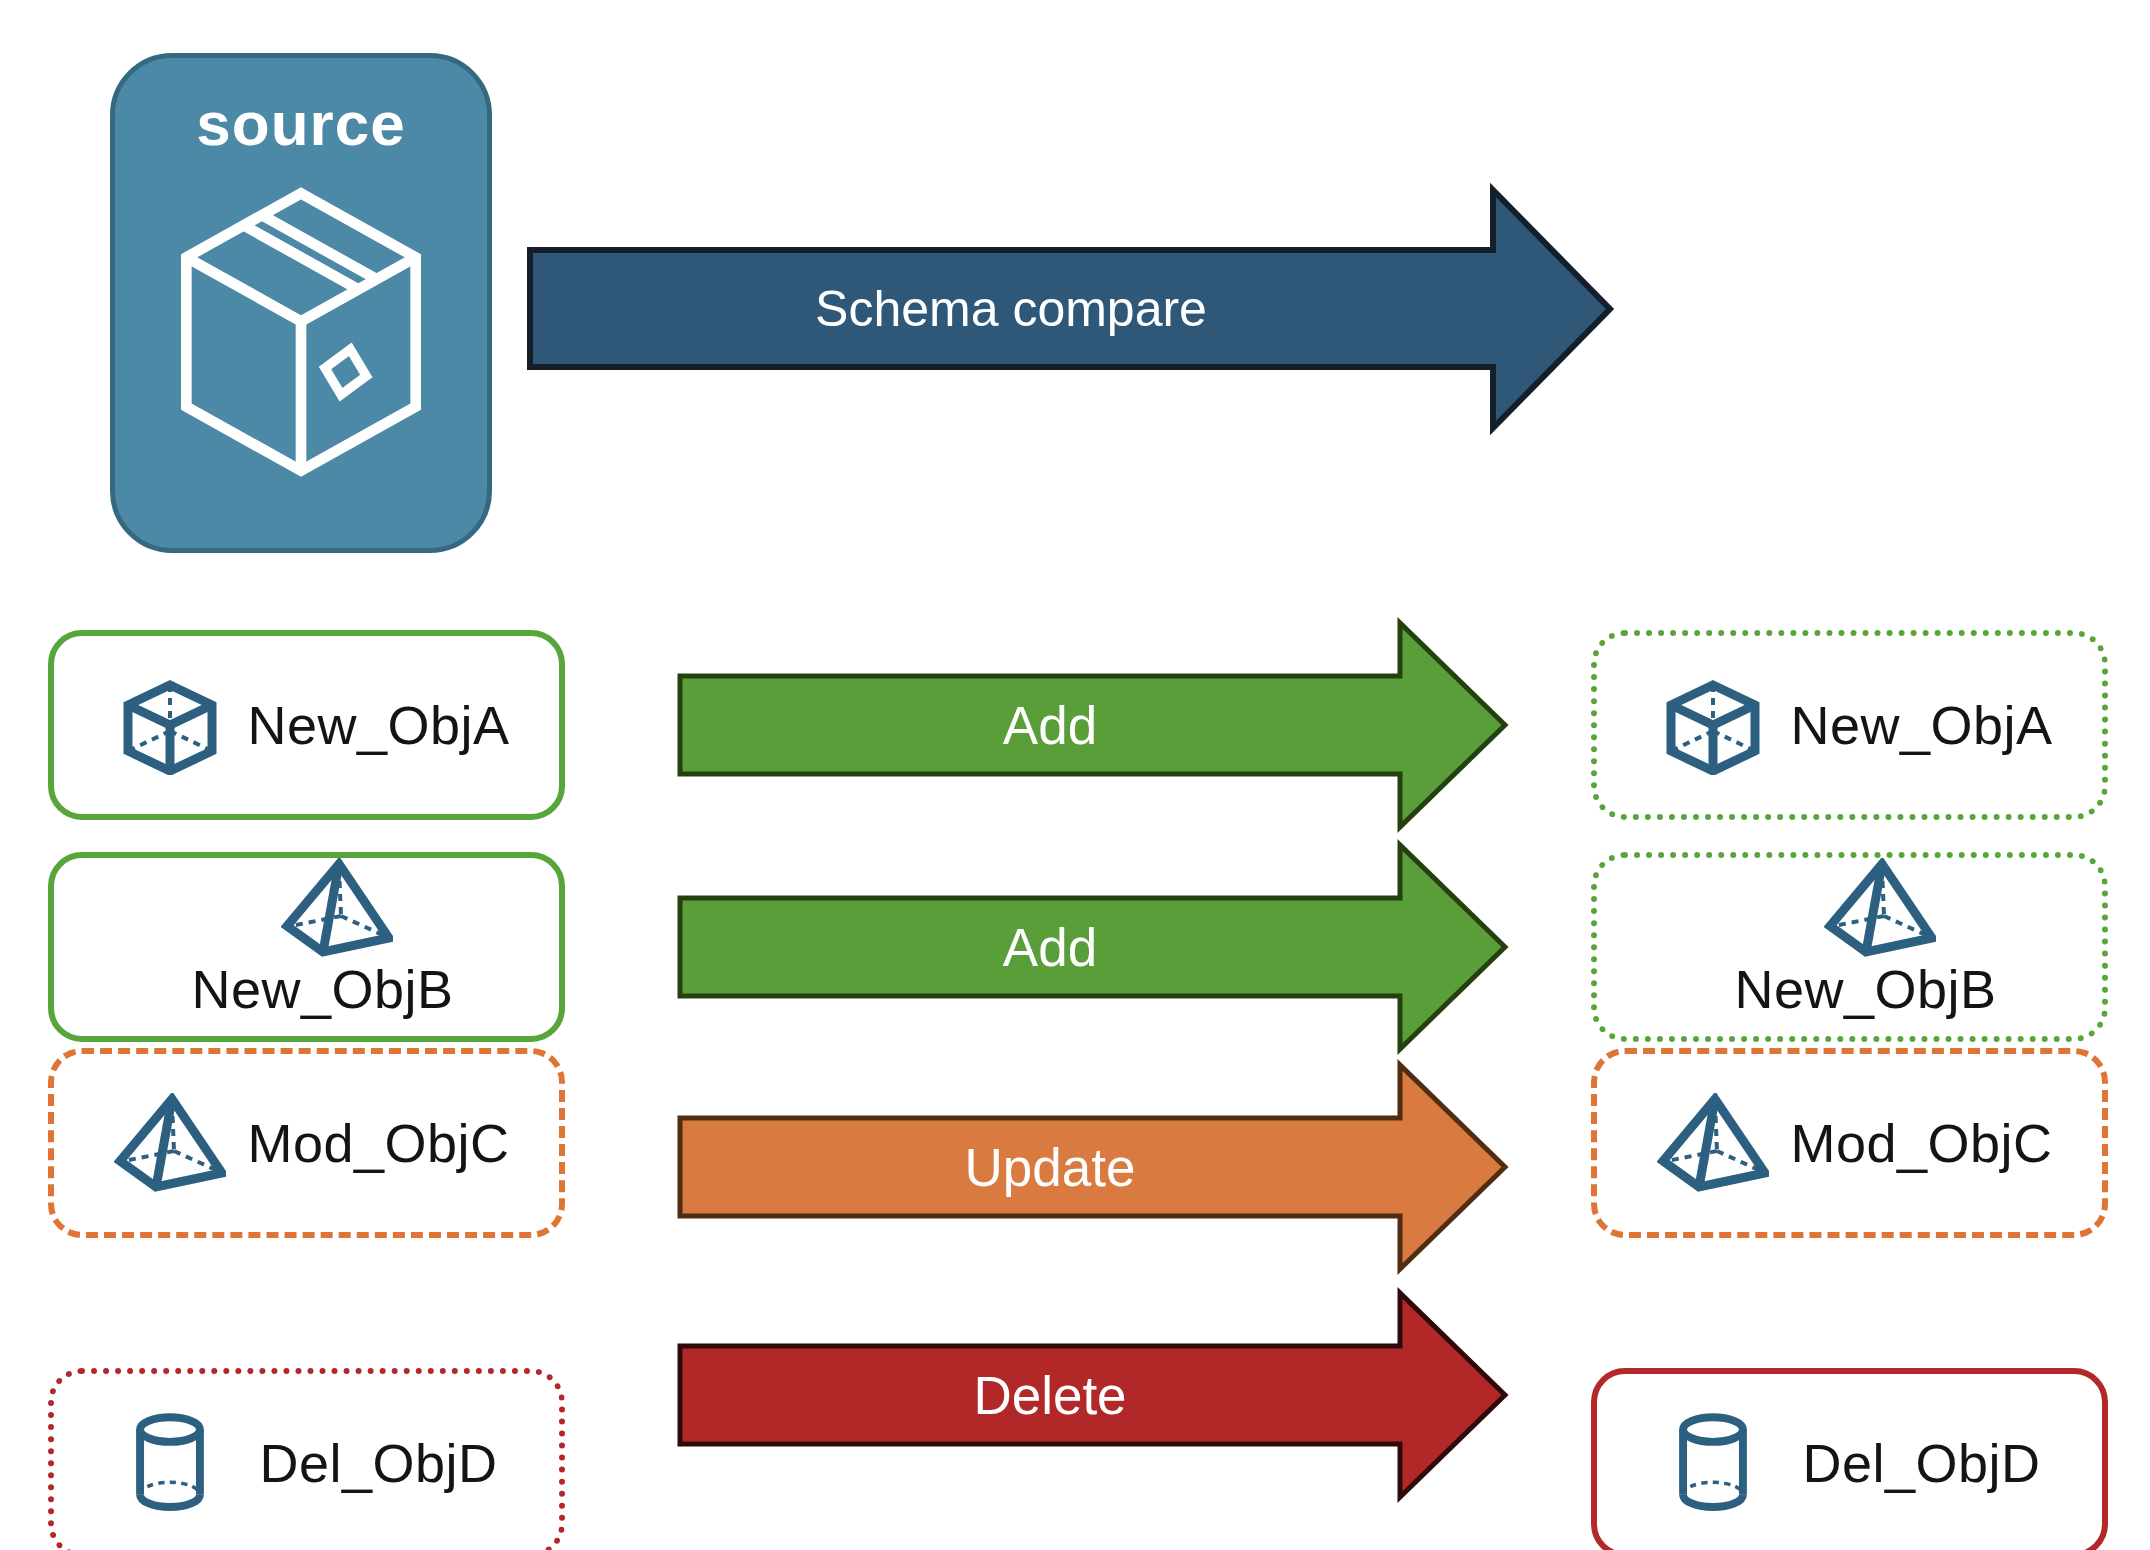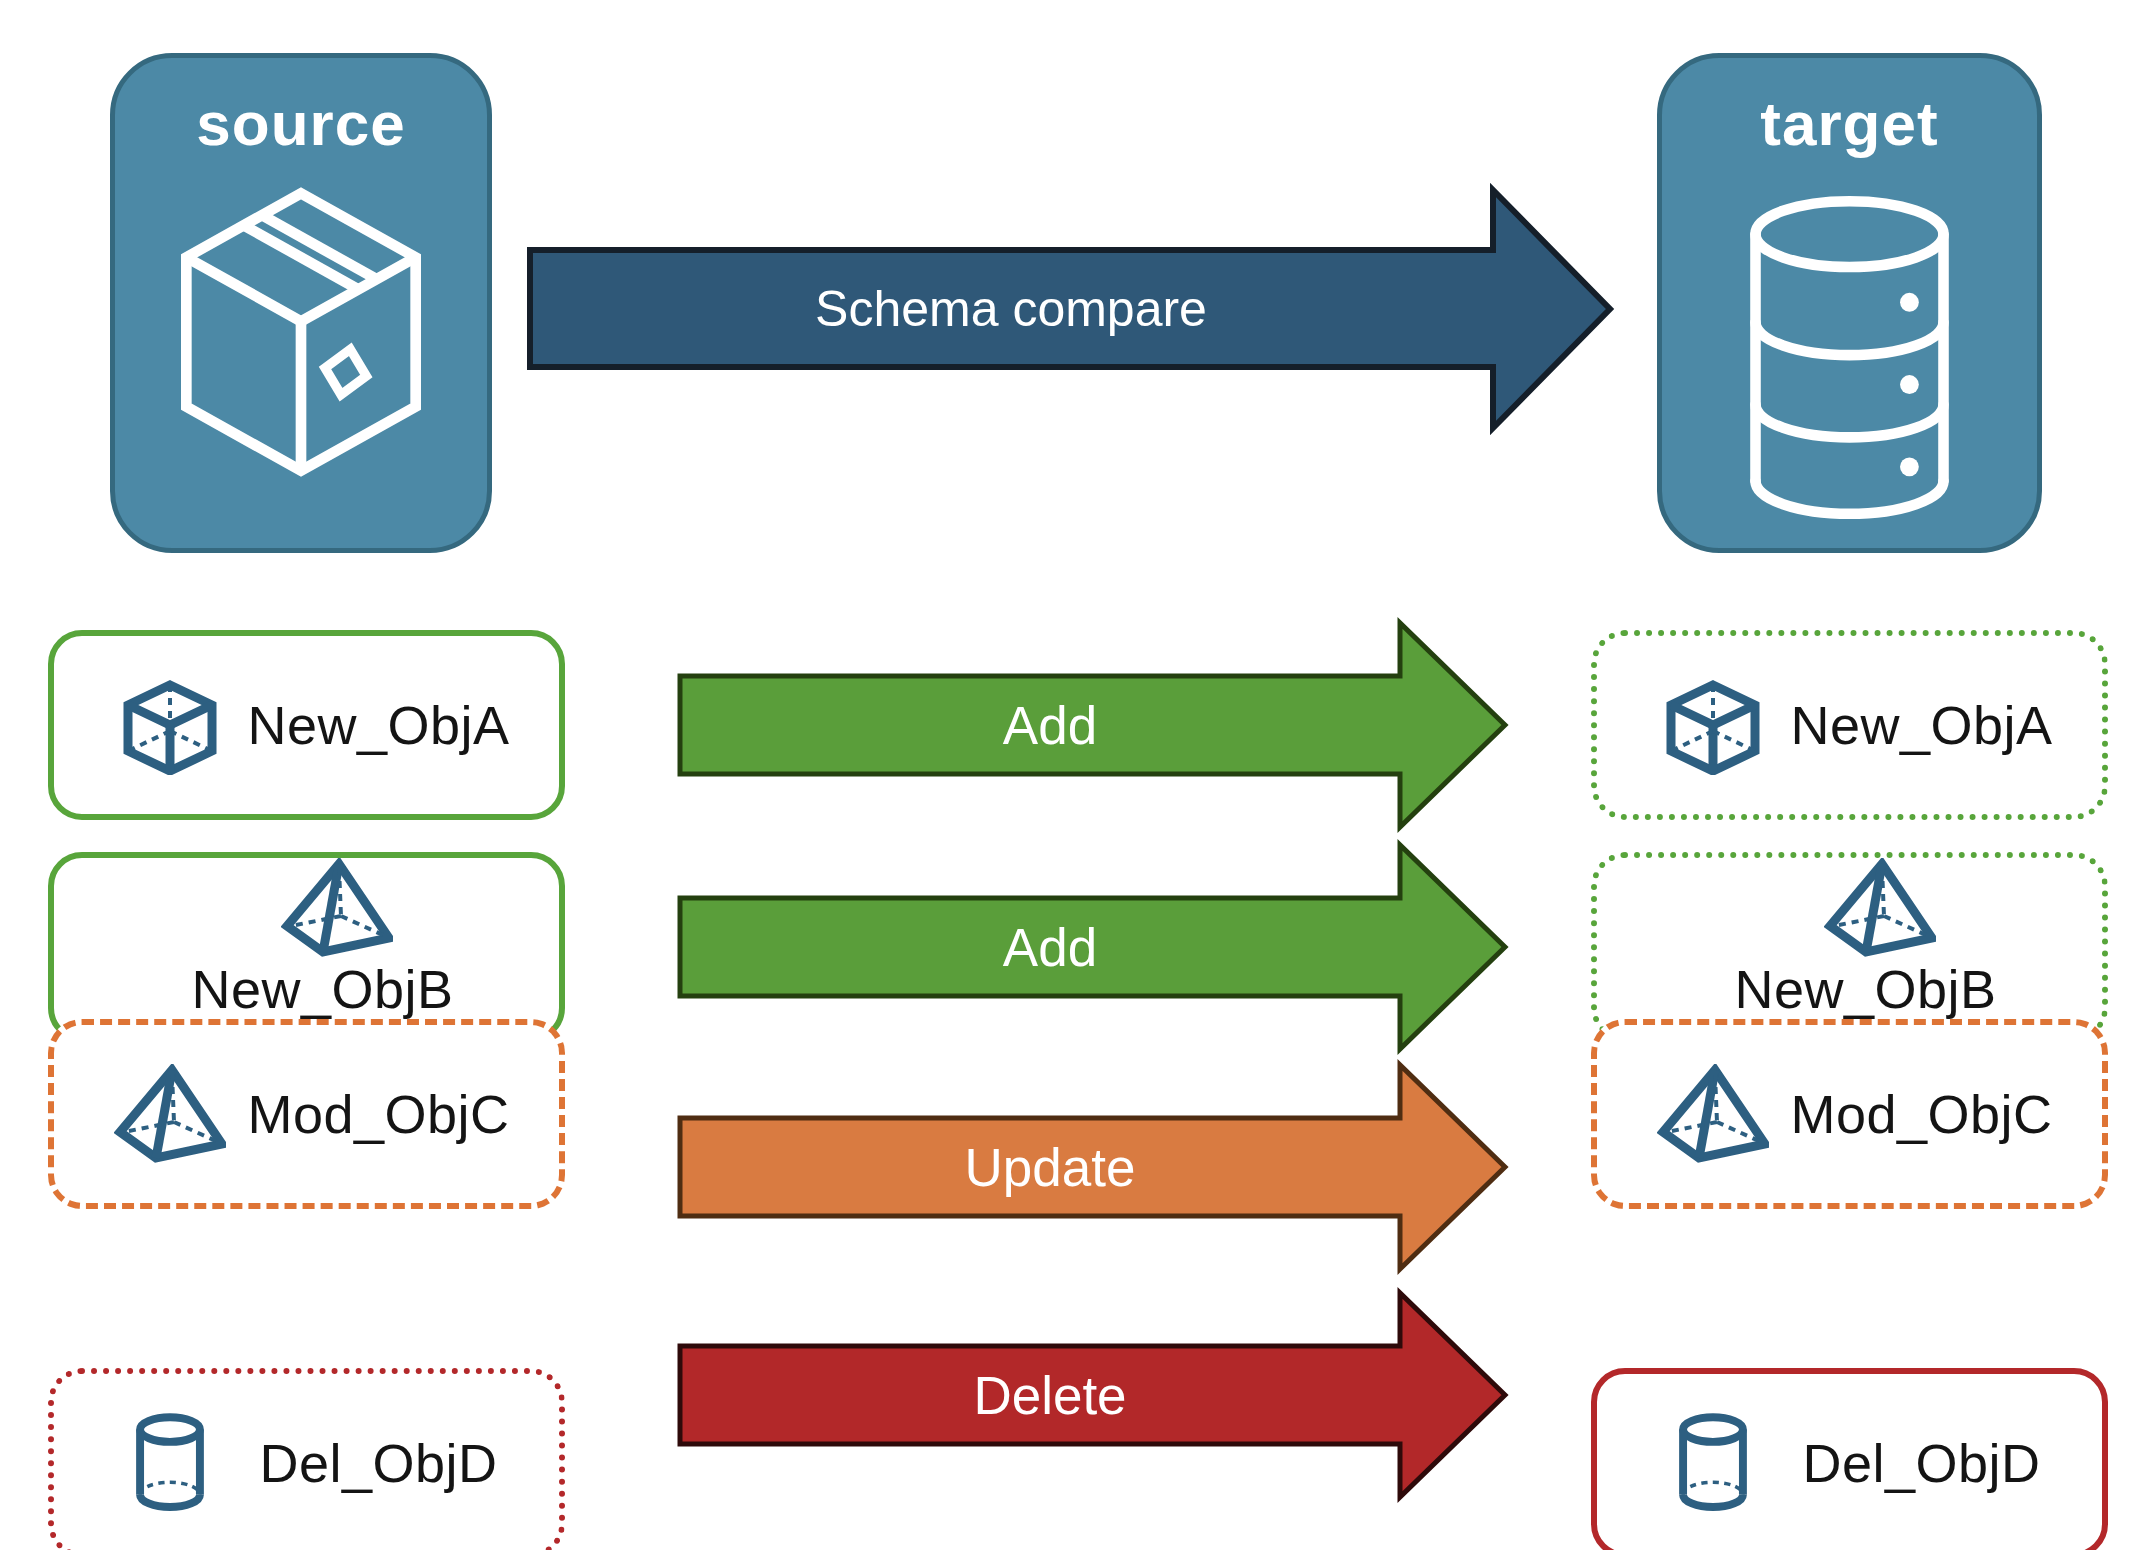--- a/index.html
+++ b/index.html
@@ -34,55 +34,41 @@
     border:6px solid #c4b5fd;background:#ffffff;
     display:flex;align-items:center;padding-left:60px;
   }
   .obj-box .icon-wrap{width:112px;display:flex;justify-content:center;align-items:center;flex:none;}
   .obj-box .obj-label{
     flex:1;text-align:center;font-size:54px;color:#141414;letter-spacing:0.5px;
     padding-right:28px;white-space:nowrap;
   }
   .obj-box.left{left:48px;}
   .obj-box.right{left:1591px;}
-  .r1{top:630px;} .r2{top:852px;flex-direction:column;} .r3{top:1019px;} .r4{top:1368px;}
+  .r1{top:630px;} .r2{top:852px;flex-direction:column;} .r3{top:1048px;} .r4{top:1368px;}
   .row-arrow{left:677px;width:832px;height:210px;}
   .a1{top:620px;} .a2{top:842px;} .a3{top:1062px;} .a4{top:1290px;}
 </style>
 </head>
 <body>
 
 <div class="canvas">
 
   <div class="card source" style="background-color: rgb(76, 137, 166); border-color: rgb(53, 105, 127);">
     <div class="card-title">source</div>
     <svg class="card-icon" width="270" height="320" viewBox="0 0 200 240" fill="none" stroke="currentColor" stroke-width="8" stroke-linejoin="miter" stroke-linecap="butt" style="color: rgb(255, 255, 255);">
       <polygon points="100,10 186,58 186,170 100,218 14,170 14,58"></polygon>
       <polyline points="14,58 100,106 186,58"></polyline>
       <line x1="100" y1="106" x2="100" y2="218"></line>
       <line x1="70" y1="26" x2="156" y2="74"></line>
       <line x1="57" y1="34" x2="143" y2="82"></line>
       <polygon points="118,141 137,127 149,147 130,161" stroke-width="7"></polygon>
     </svg>
   </div>
 
-  <div class="card target" style="background-color: rgb(76, 137, 166); border-color: rgb(53, 105, 127);">
-    <div class="card-title">target</div>
-    <svg class="card-icon" width="235" height="355" viewBox="0 0 200 300" fill="none" stroke="currentColor" stroke-width="9" stroke-linecap="round" style="color: rgb(255, 255, 255);">
-      <ellipse cx="100" cy="45" rx="80" ry="28"></ellipse>
-      <line x1="20" y1="45" x2="20" y2="255"></line>
-      <line x1="180" y1="45" x2="180" y2="255"></line>
-      <path d="M20,120 A80,28 0 0 0 180,120"></path>
-      <path d="M20,190 A80,28 0 0 0 180,190"></path>
-      <path d="M20,255 A80,28 0 0 0 180,255"></path>
-      <circle cx="151" cy="103" r="8" fill="currentColor" stroke="none"></circle>
-      <circle cx="151" cy="173" r="8" fill="currentColor" stroke="none"></circle>
-      <circle cx="151" cy="243" r="8" fill="currentColor" stroke="none"></circle>
-    </svg>
-  </div>
 
   <svg class="arrow-svg schema-arrow" width="1086" height="244" viewBox="0 0 1086 244">
     <polygon points="3,63 966,63 966,3 1083,122 966,241 966,180 3,180" stroke-width="6" style="fill: rgb(47, 88, 120); stroke: rgb(21, 31, 42);"></polygon>
     <text x="484" y="122">Schema compare</text>
   </svg>
 
   <div class="obj-box left r1" style="border-color: rgb(88, 165, 59); border-style: solid;">
     <span class="icon-wrap">
       <svg width="100" height="100" viewBox="0 0 100 100" fill="none" stroke="currentColor" style="color: rgb(45, 95, 129);">
         <polygon points="50,10 92,30 92,76 50,96 8,76 8,30" stroke-width="9"></polygon>

